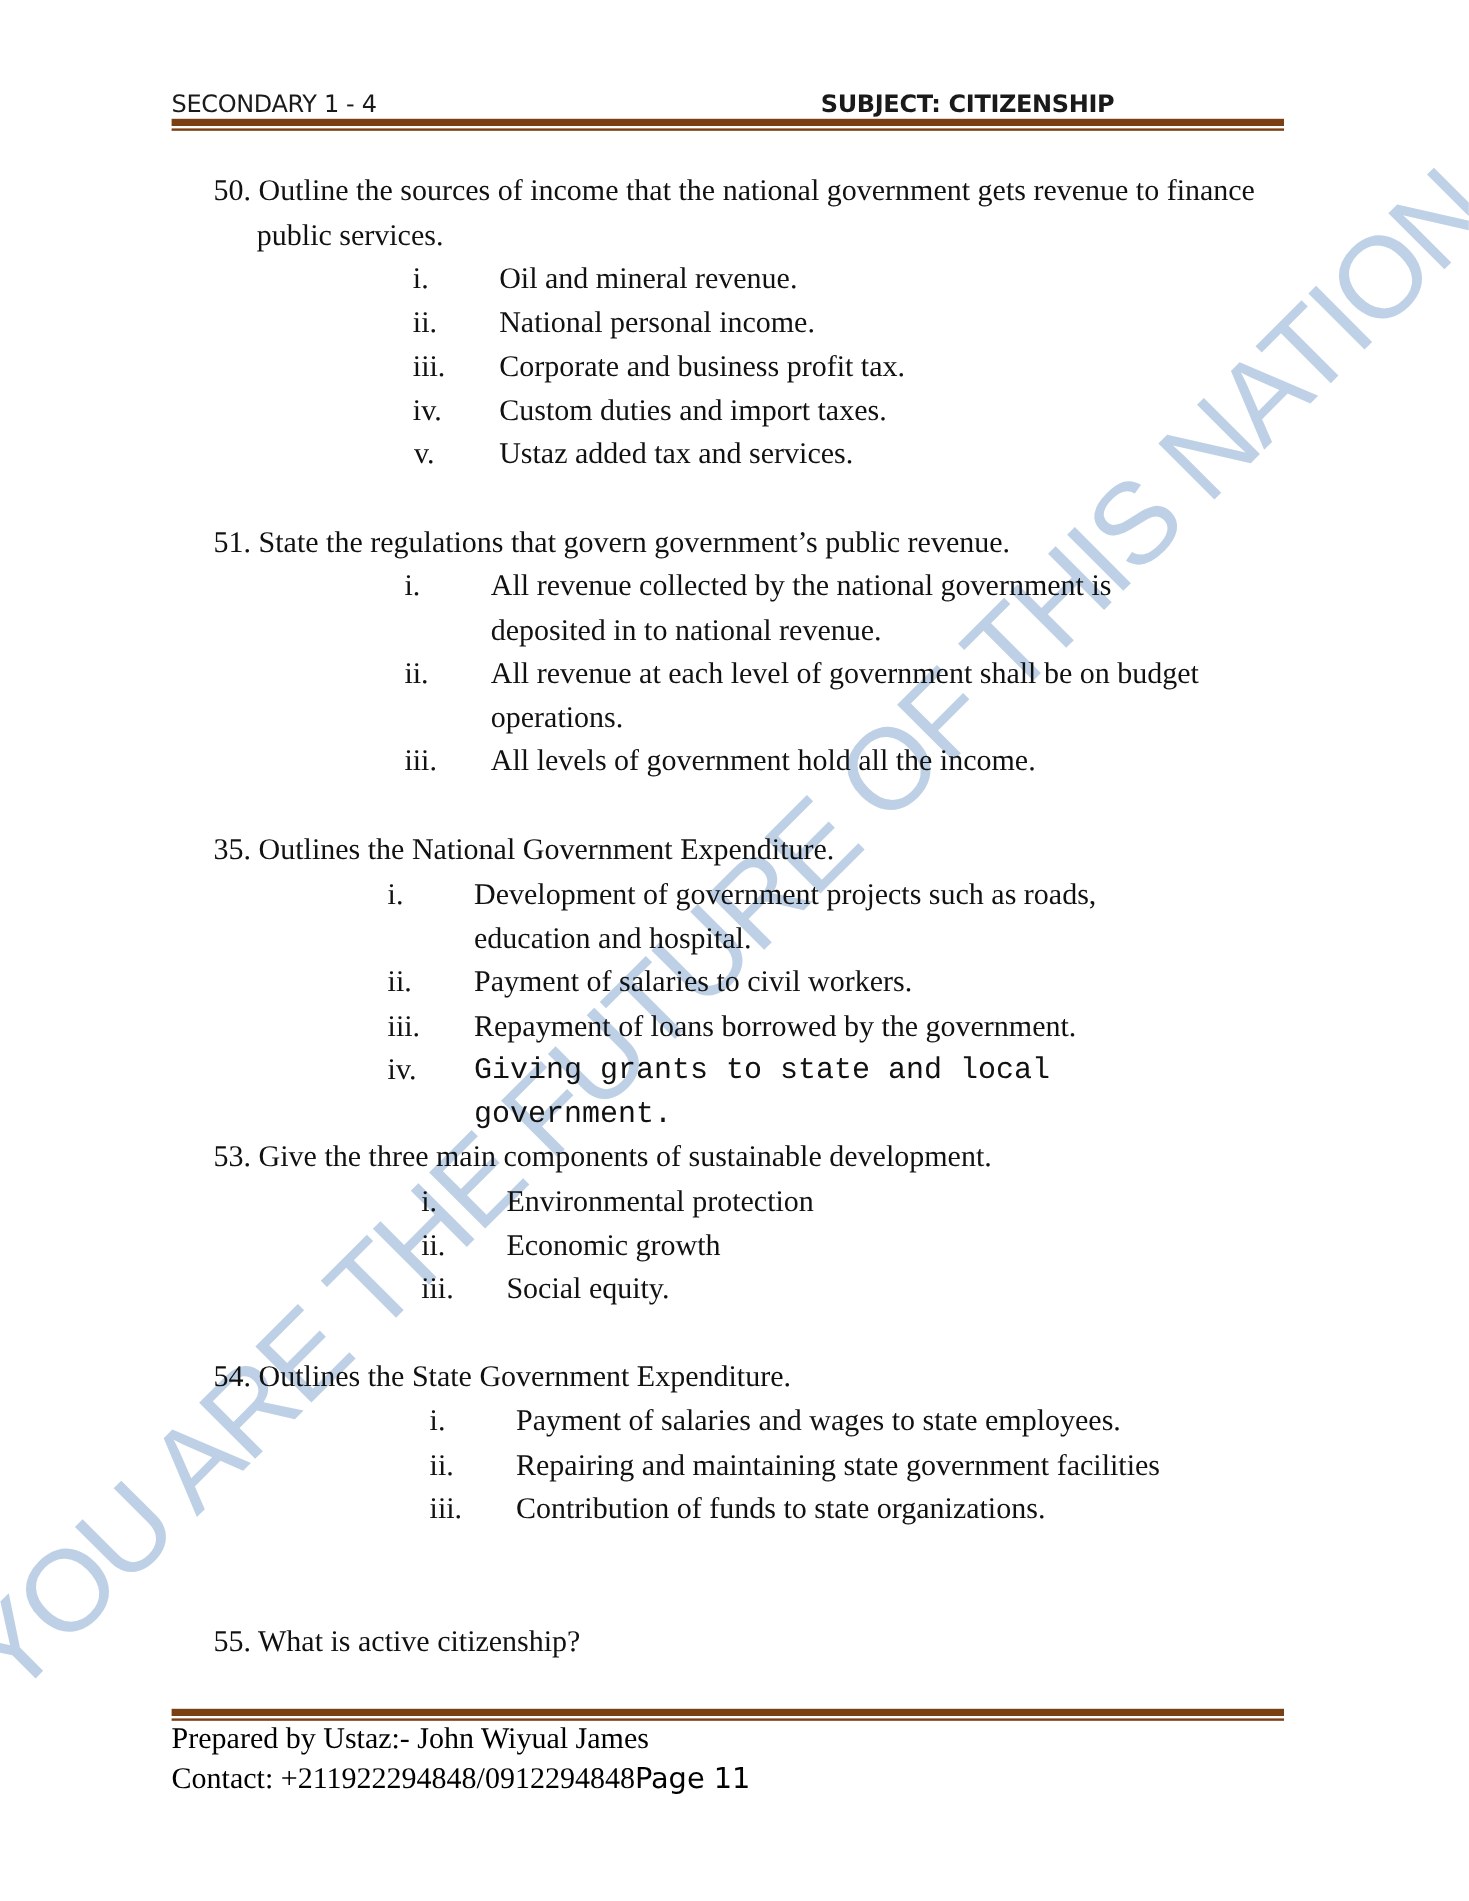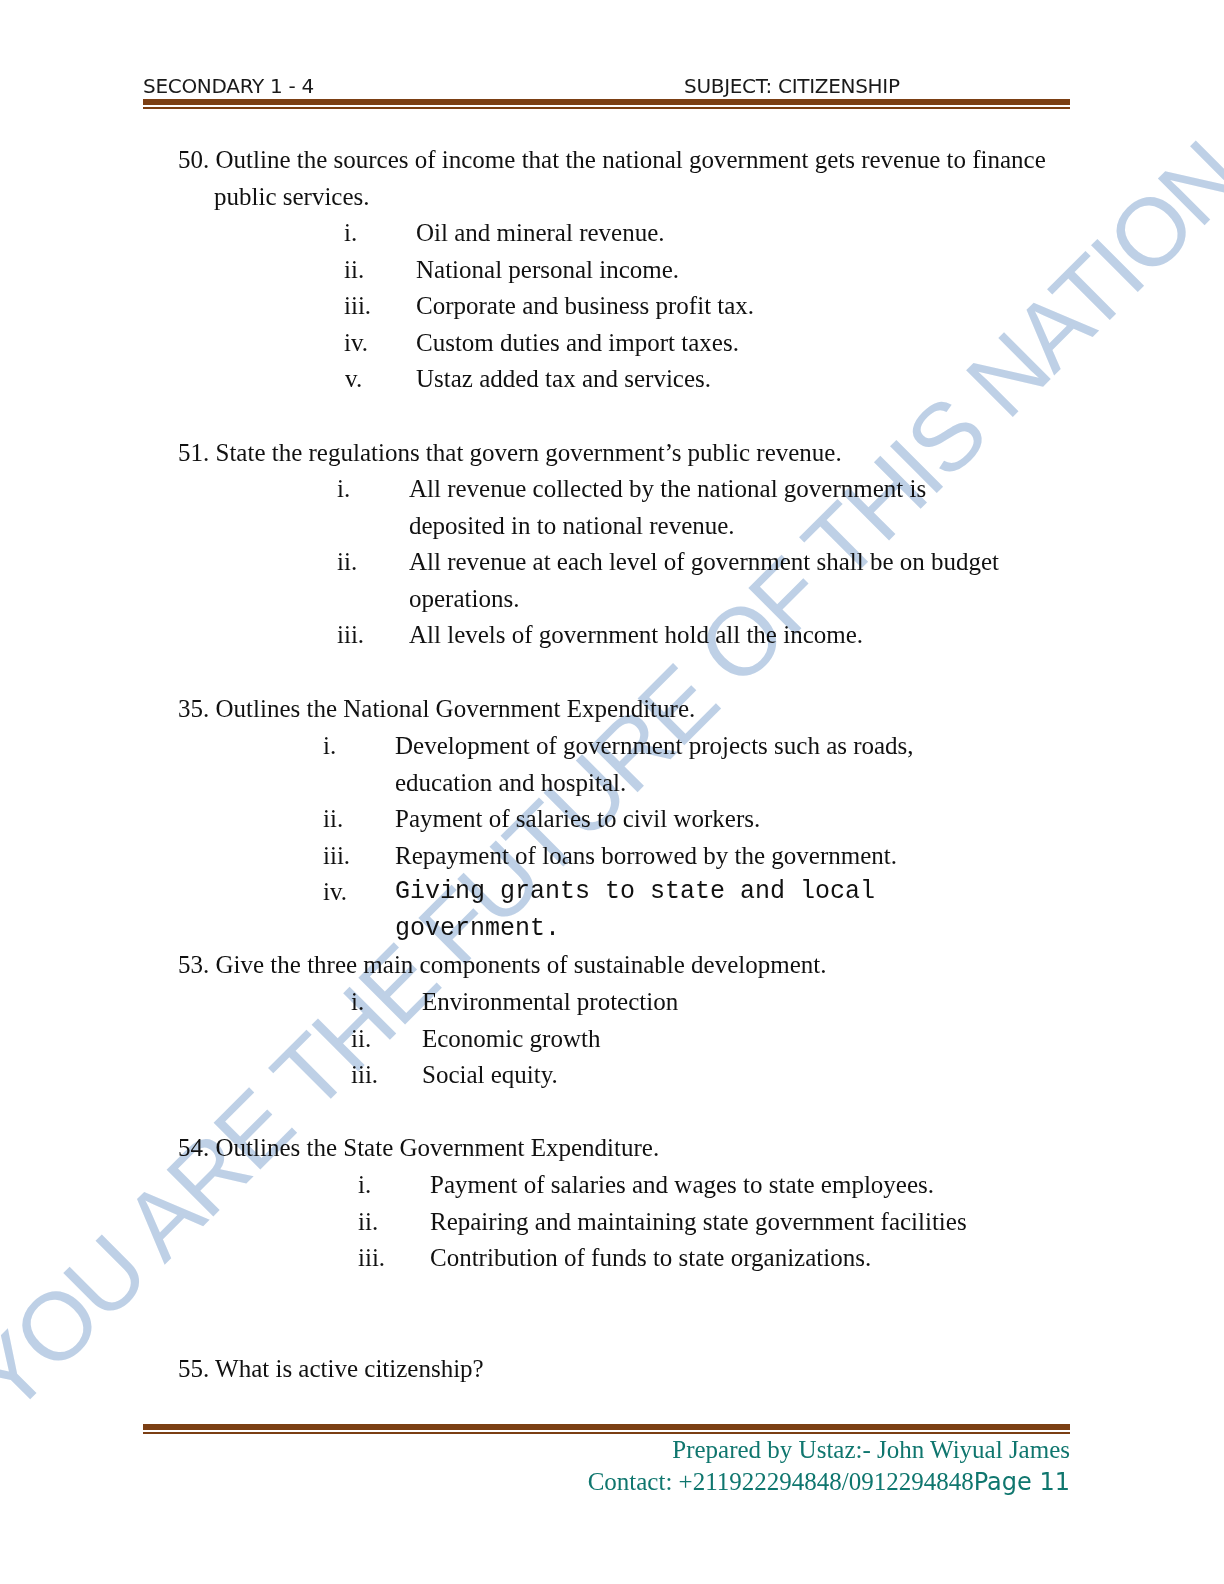--- a/index.html
+++ b/index.html
@@ -36,20 +36,21 @@
       position: absolute;
       left: 0;
       top: 0;
       letter-spacing: -0.3px;
     }
     .header .right {
       position: absolute;
       left: 541px;
       top: 0;
       letter-spacing: -0.3px;
+      font-weight: bold;
     }
     .rule {
       position: absolute;
       left: 143px;
       width: 927px;
     }
     .rule .thick {
       height: 6px;
       background: #7b3f14;
     }
@@ -119,22 +120,21 @@
     }
 
     
     .footer {
       position: absolute;
       left: 143px;
       top: 1434px;
       width: 927px;
       font-size: 25px;
       line-height: 32px;
-      color: #0f766e;
-      text-align: right;
+      color: #000000;
     }
     .footer .page-label {
       font-family: "DejaVu Sans", "Liberation Sans", sans-serif;
       font-size: 24px;
     }
   </style>
 </head>
 <body>
 
 <div class="page">

